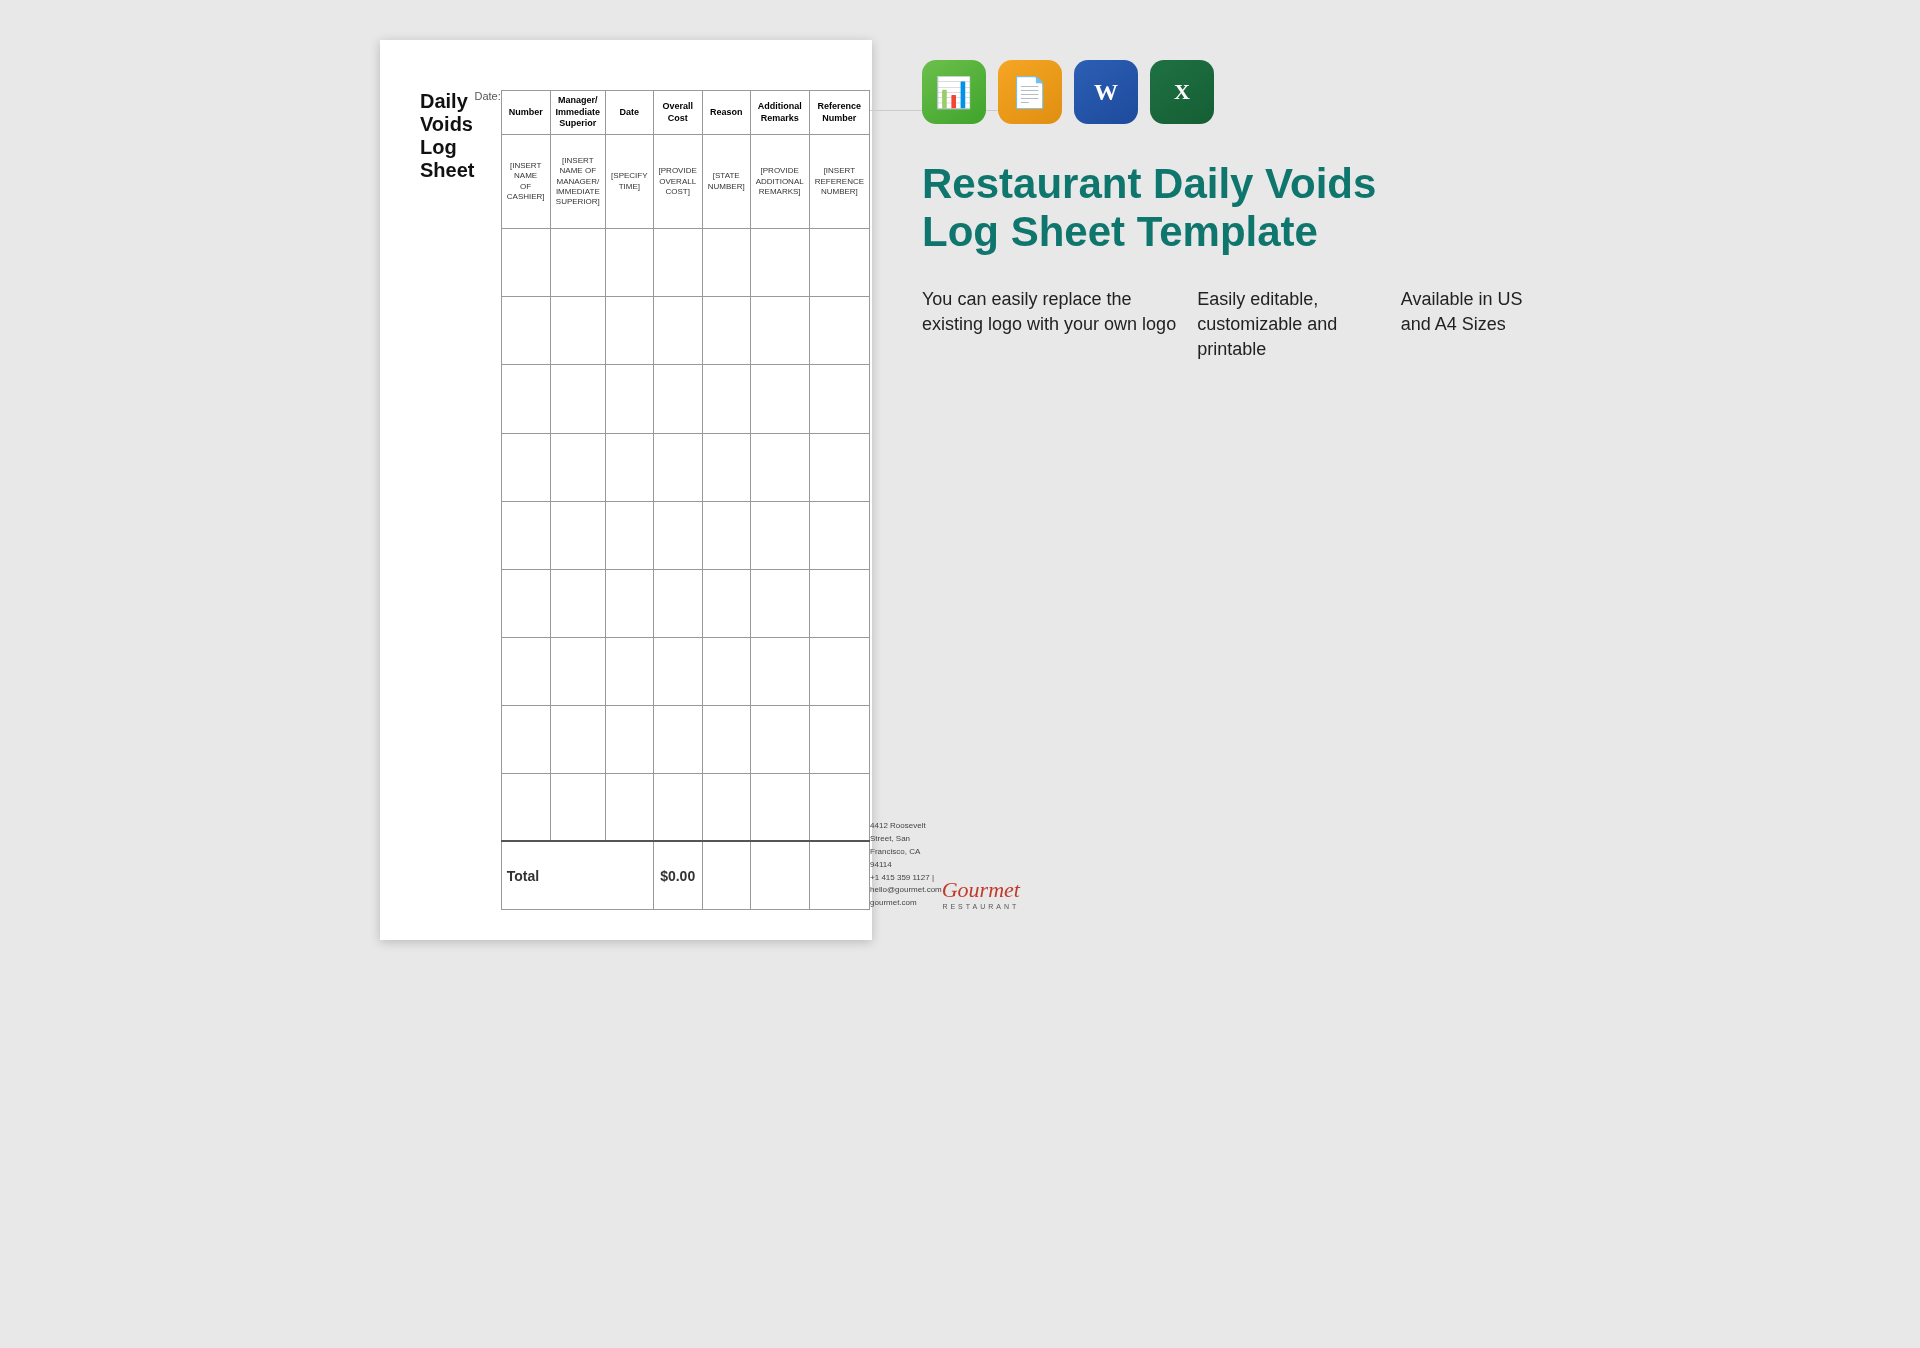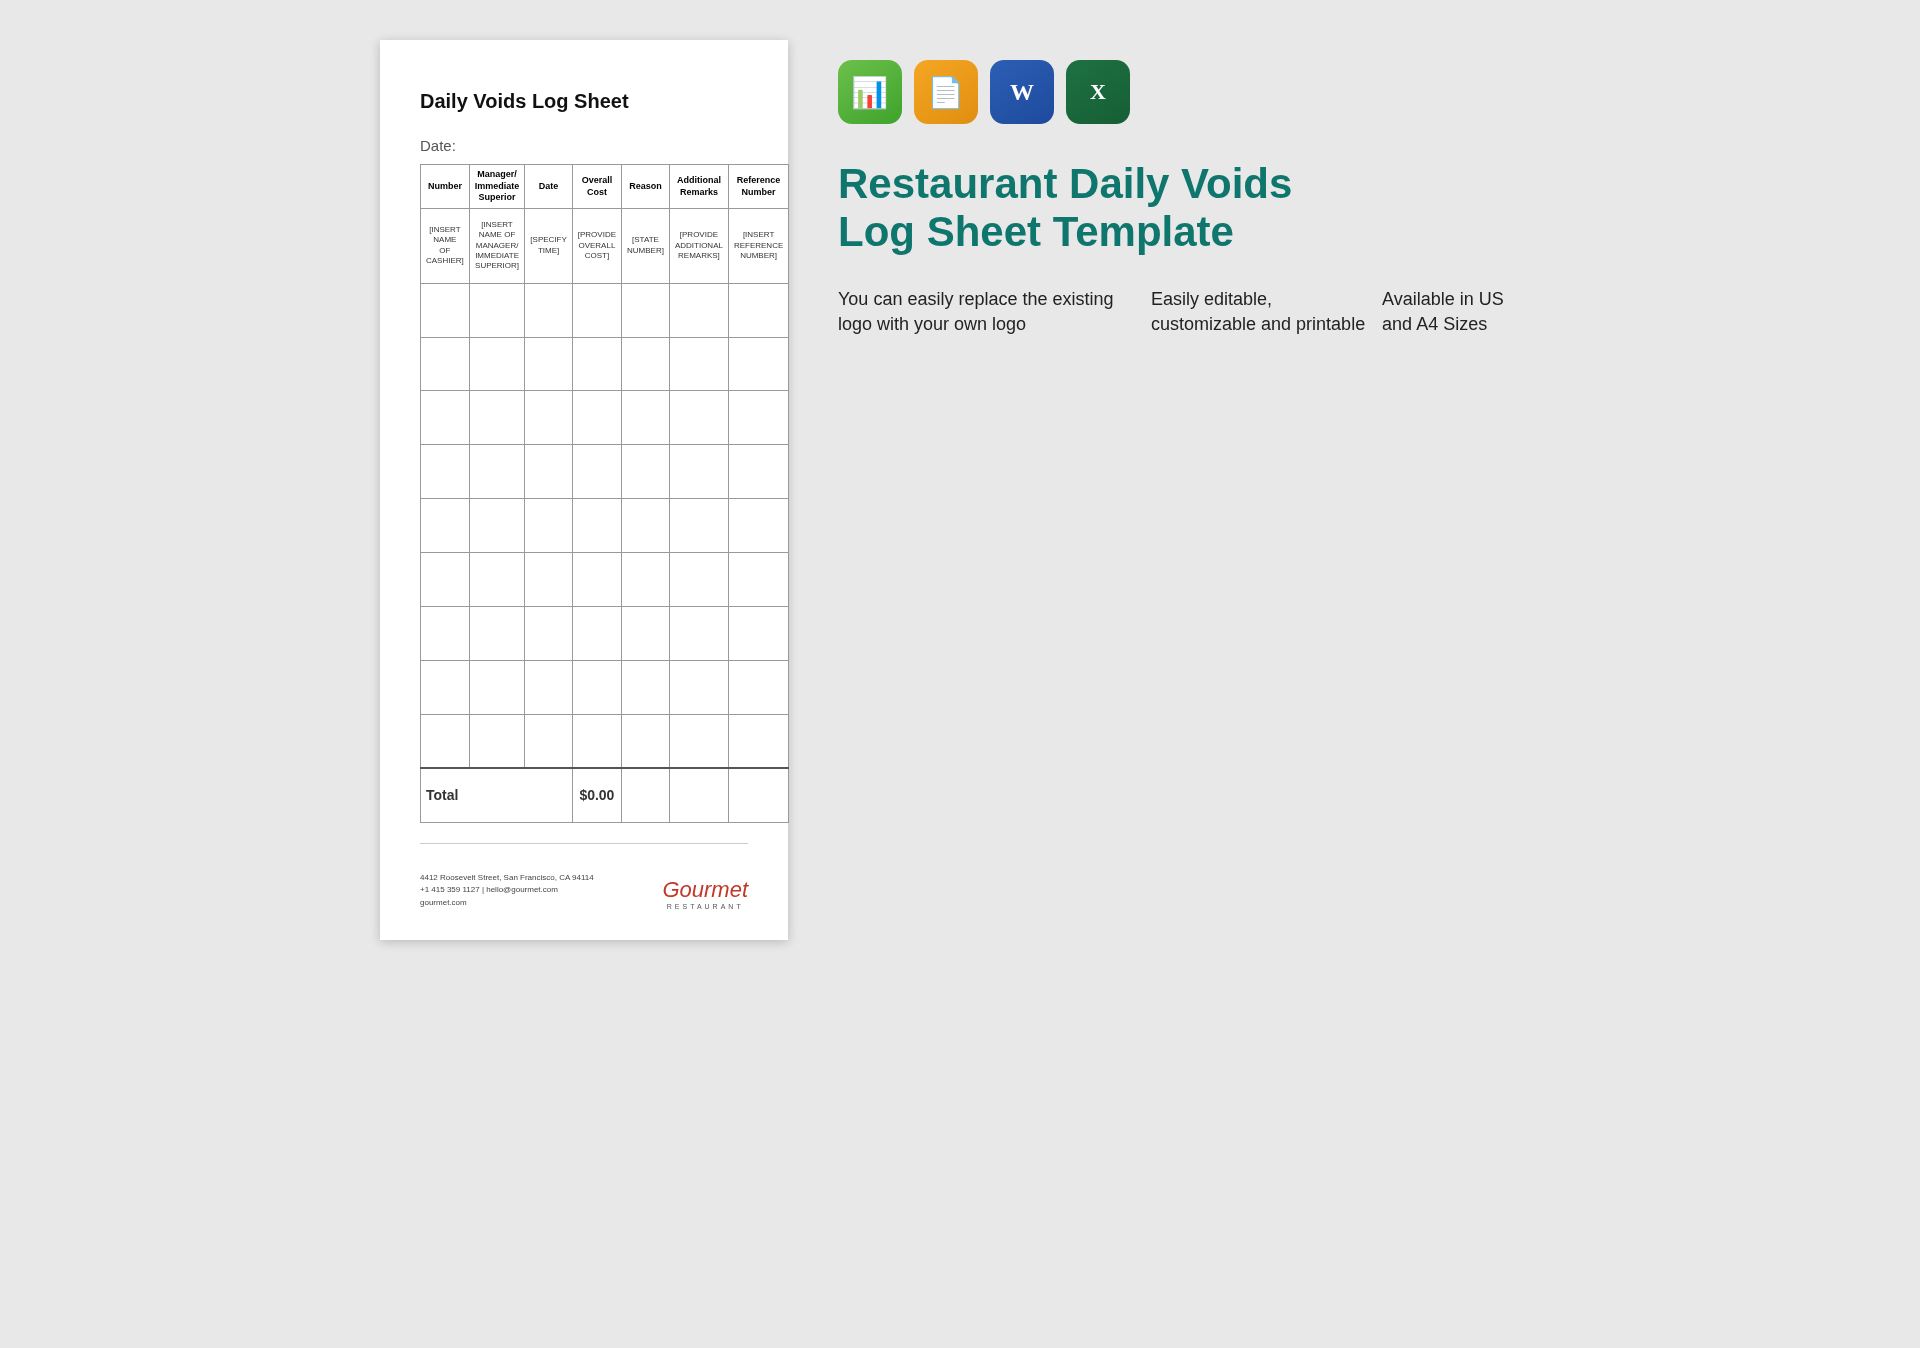--- a/index.html
+++ b/index.html
@@ -16,35 +16,34 @@
       display: flex;
       gap: 40px;
       max-width: 1200px;
       width: 100%;
       padding: 20px;
     }
     
     .document-container {
       background: white;
       box-shadow: 0 2px 10px rgba(0,0,0,0.2);
-      width: 408px;
+      width: 492px;
       min-height: 900px;
       padding: 50px 40px 30px 40px;
       flex-shrink: 0;
       display: flex;
-      flex-direction: column;
     }
     .doc-title {
       font-size: 20px;
       font-weight: bold;
       margin-bottom: 24px;
       color: #111;
     }
     .doc-date {
-      font-size: 15px;
+      font-size: 11px;
       color: #555;
       margin-bottom: 10px;
     }
     
     .log-table {
       width: 100%;
       border-collapse: collapse;
       font-size: 9px;
       flex: 1;
     }
@@ -88,21 +87,21 @@
       font-size: 8px;
       color: #444;
       line-height: 1.6;
     }
     .footer-brand {
       text-align: right;
     }
     .brand-name {
       font-size: 22px;
       color: #c0392b;
-      font-family: Liberation Sans, sans-serif;
+      font-family: Liberation Serif, serif;
       font-style: italic;
       text-align: center;
     }
     .brand-sub {
       font-size: 7px;
       letter-spacing: 3px;
       color: #555;
       text-align: center;
     }
     

